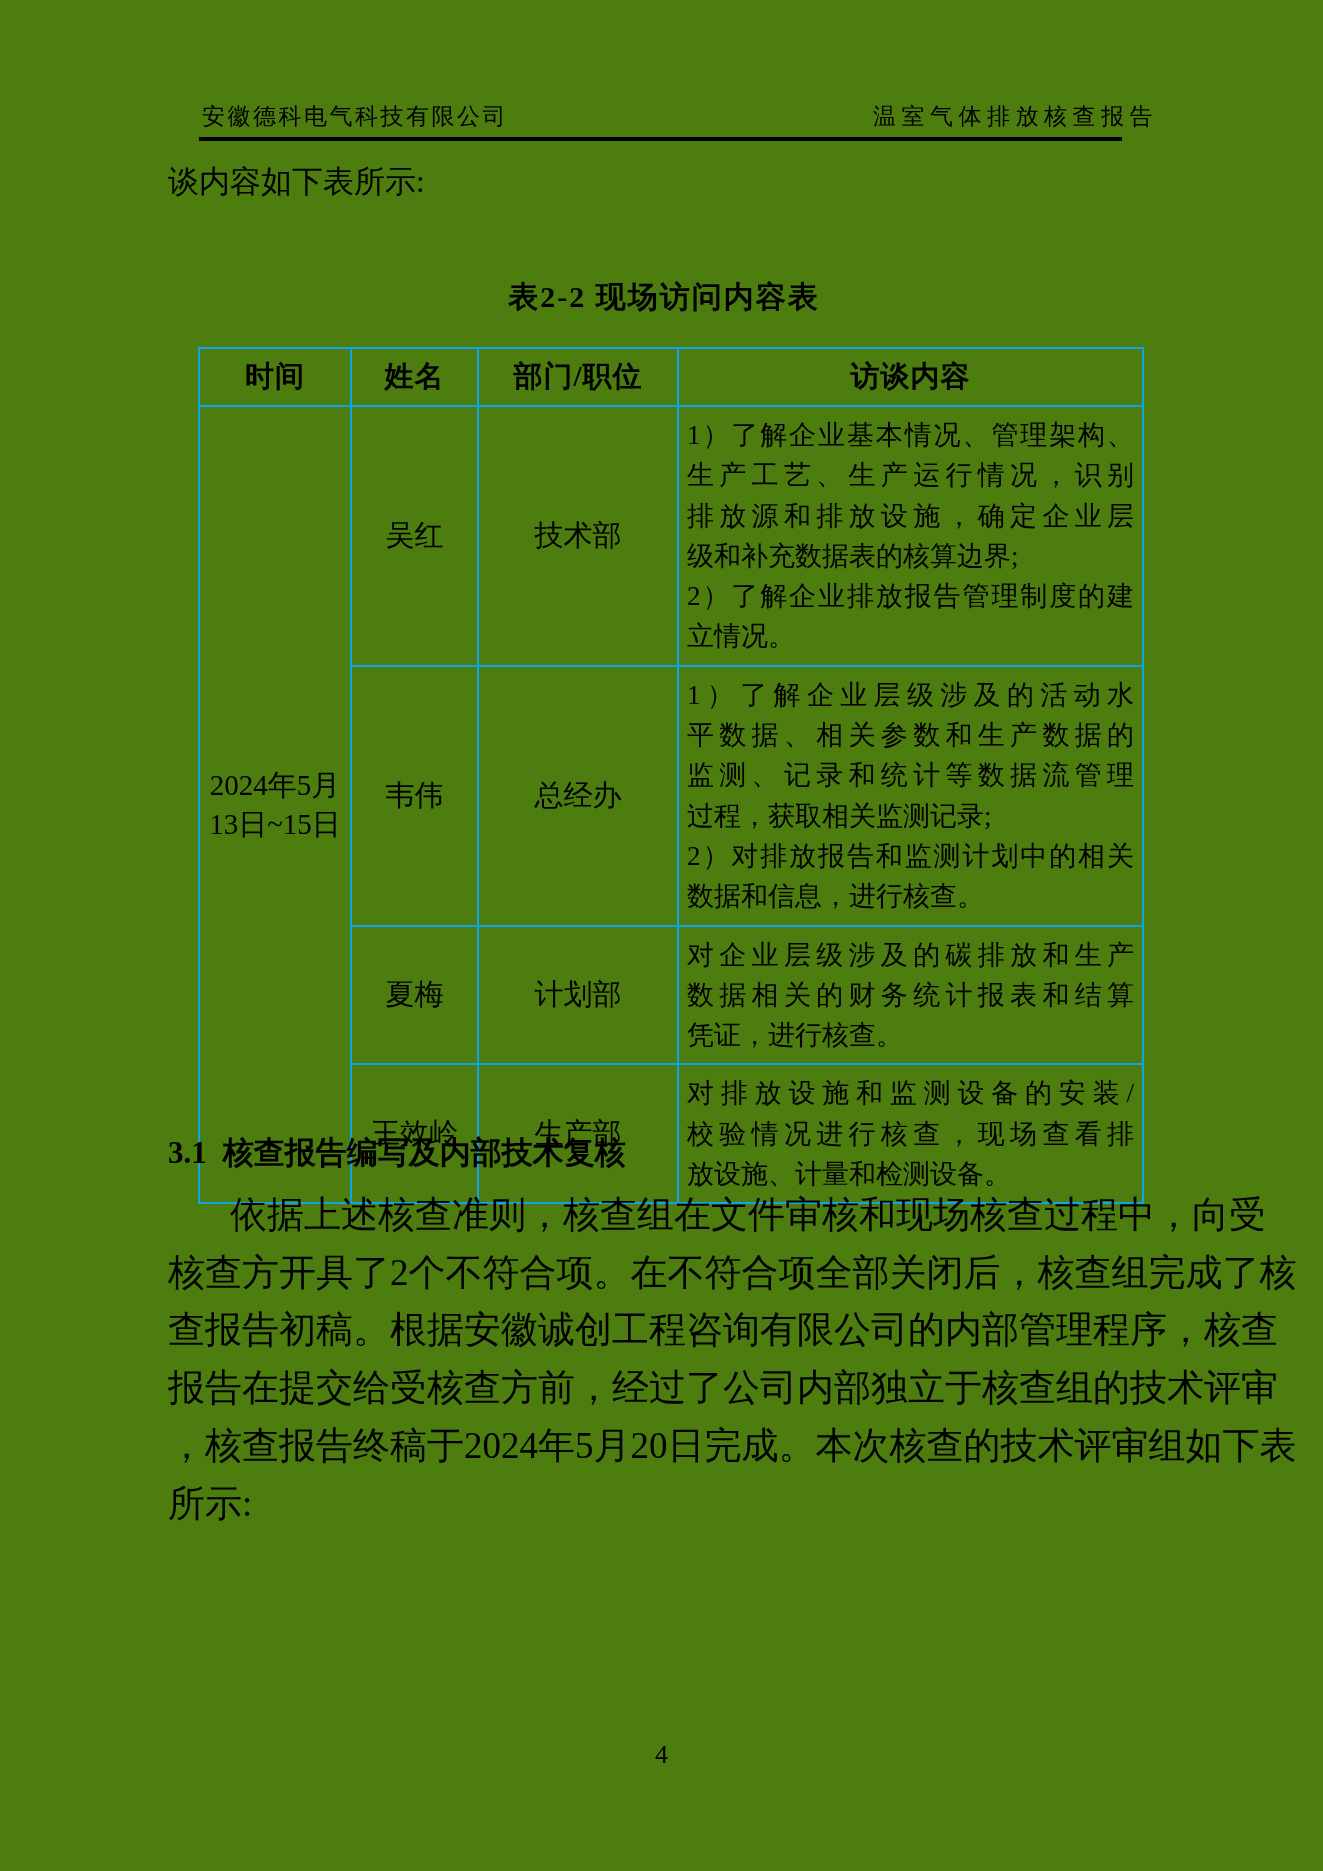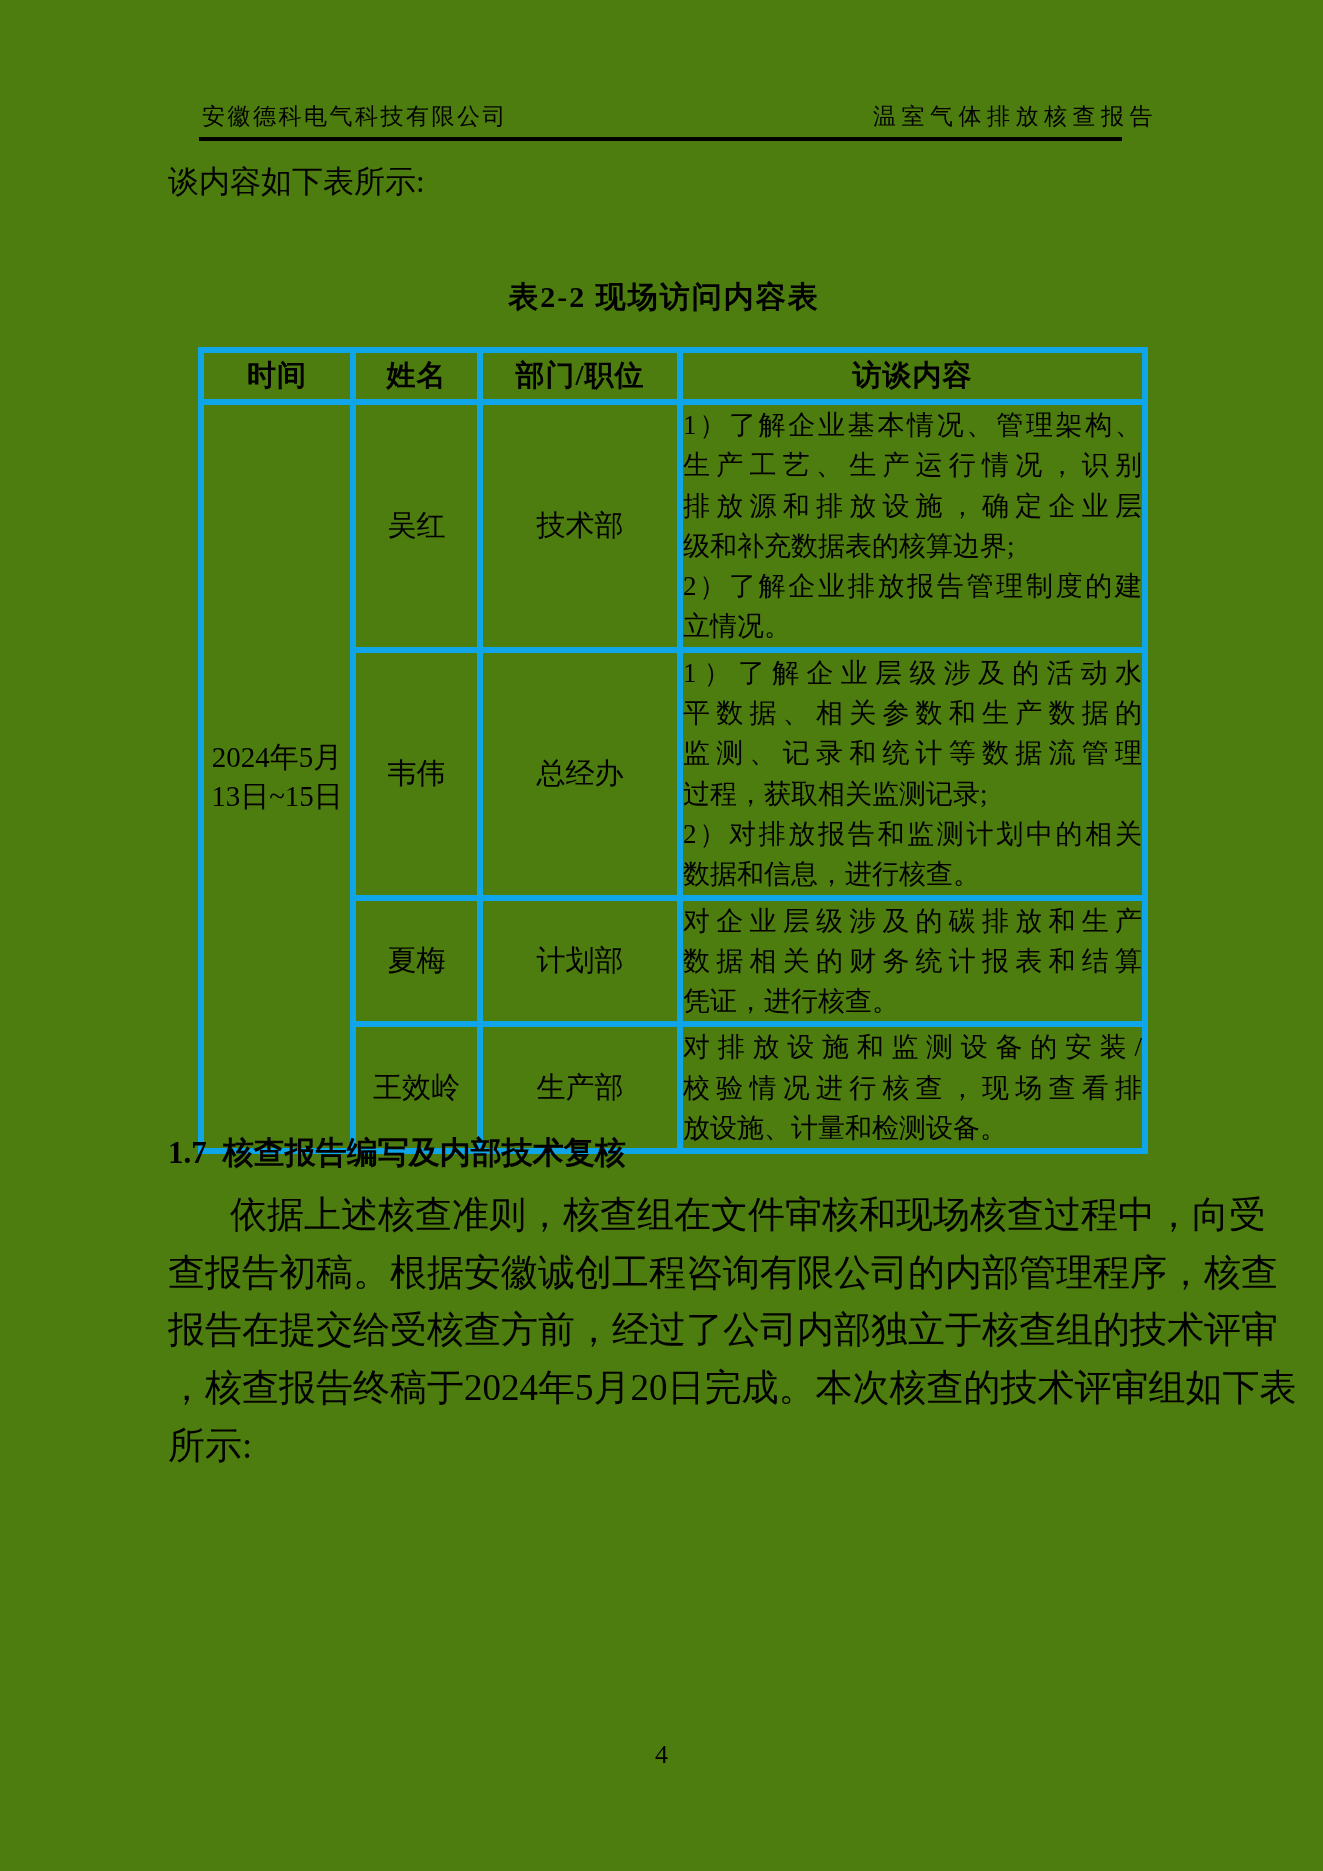--- a/index.html
+++ b/index.html
@@ -32,21 +32,21 @@
     position:absolute;left:168px;top:277px;width:992px;
     text-align:center;font-size:30px;font-weight:bold;letter-spacing:2px;line-height:40px;
   }
   
   table.itv{
     position:absolute;left:198px;top:347px;
     border-collapse:collapse;table-layout:fixed;width:944px;
     font-size:29px;
   }
   table.itv th,table.itv td{
-    border:6px solid #0ea5e9;padding:0;vertical-align:middle;overflow:hidden;
+    border:2px solid #0ea5e9;padding:8px;vertical-align:middle;overflow:hidden;
   }
   table.itv th{font-weight:bold;text-align:center;letter-spacing:1px;}
   td.c-center{text-align:center;}
   td.c-content{padding:2px 6px 2px 8px;font-size:27px;}
   .cell-line{line-height:40.3px;text-align:justify;text-align-last:justify;white-space:nowrap;}
   .cell-line.last{text-align-last:left;}
   .date-line{line-height:39px;text-align:center;}
   
   .sec-head{
     position:absolute;left:168px;top:1133px;width:992px;
@@ -134,25 +134,26 @@
       <td class="c-content">
         <div class="cell-line">对排放设施和监测设备的安装/</div>
         <div class="cell-line">校验情况进行核查，现场查看排</div>
         <div class="cell-line last">放设施、计量和检测设备。</div>
       </td>
     </tr>
   </tbody>
     </table>
 
   <div class="sec-head">
-    <span class="sec-num">1.7</span><span>核查报告编写及内部技术复核</span>
+    <span class="sec-num">3.1</span><span>核查报告编写及内部技术复核</span>
   </div>
 
   <div class="body-para">
     <div class="para-line indent1">依据上述核查准则，核查组在文件审核和现场核查过程中，向受</div>
+    <div class="para-line">核查方开具了2个不符合项。在不符合项全部关闭后，核查组完成了核</div>
     <div class="para-line">查报告初稿。根据安徽诚创工程咨询有限公司的内部管理程序，核查</div>
     <div class="para-line">报告在提交给受核查方前，经过了公司内部独立于核查组的技术评审</div>
     <div class="para-line">，核查报告终稿于2024年5月20日完成。本次核查的技术评审组如下表</div>
     <div class="para-line last">所示:</div>
   </div>
 
   <div class="page-num">4</div>
 
 </div>
 

